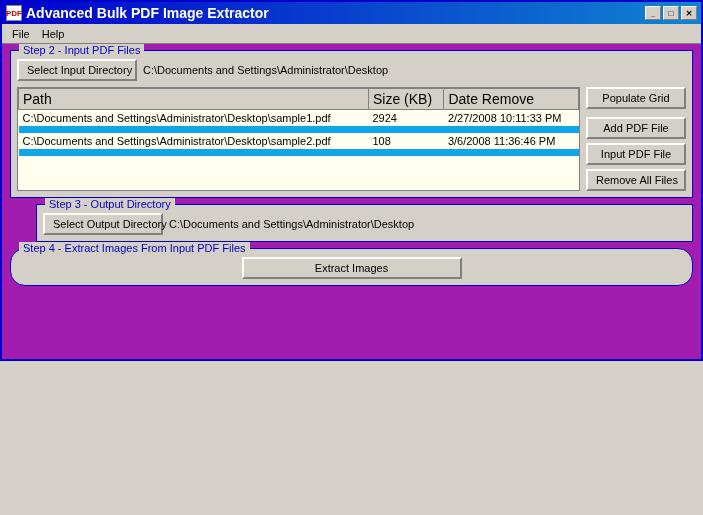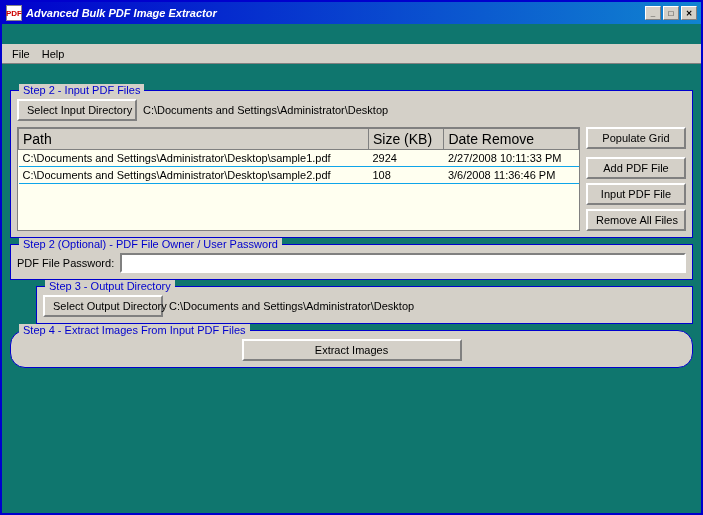--- a/index.html
+++ b/index.html
@@ -8,26 +8,25 @@
       font-size: 11px;
       background: #d4d0c8;
       width: 703px;
       height: 515px;
       overflow: hidden;
     }
 
     
     .window {
       width: 703px;
-      height: 515px;
+      height: 361px;
       border: 2px solid #0000cd;
-      background: #0f766e;
+      background: #a21caf;
       display: flex;
       flex-direction: column;
-      gap: 20px;
     }
 
     .title-bar {
       background: linear-gradient(to right, #0000cd, #1084d0);
       height: 22px;
       display: flex;
       align-items: center;
       padding: 0 4px;
       flex-shrink: 0;
     }
@@ -42,23 +41,22 @@
       align-items: center;
       justify-content: center;
       font-size: 9px;
       color: #000;
       flex-shrink: 0;
     }
 
     .title-bar-text {
       flex: 1;
       color: white;
-      font-size: 11px;
+      font-size: 14px;
       font-weight: bold;
-      font-style: italic;
     }
 
     .title-bar-buttons {
       display: flex;
       gap: 2px;
     }
 
     .tb-btn {
       width: 16px;
       height: 14px;
@@ -162,21 +160,21 @@
       background: #fffff0;
     }
 
     .file-table tbody tr:nth-child(even) {
       background: #fffff0;
     }
 
     .file-table tbody td {
       padding: 2px 4px;
       font-size: 11px;
-      border-bottom: 1px solid #0ea5e9;
+      border-bottom: 7px solid #0ea5e9;
       white-space: nowrap;
     }
 
     
     .right-buttons {
       display: flex;
       flex-direction: column;
       gap: 4px;
       min-width: 100px;
     }
@@ -309,27 +307,20 @@
         <div class="right-buttons">
           <button class="btn" style="width:100px;">Populate Grid</button>
           <div class="spacer"></div>
           <button class="btn" style="width:100px;">Add PDF File</button>
           <button class="btn" style="width:100px;">Input PDF File</button>
           <button class="btn" style="width:100px;">Remove All Files</button>
         </div>
       </div>
     </div>
 
-    <div class="section" style="padding: 8px 6px 6px 6px;">
-      <span class="section-legend">Step 2 (Optional) - PDF File Owner / User Password</span>
-      <div class="step2-row">
-        <span class="password-label">PDF File Password:</span>
-        <input class="password-input" type="password" style="">
-      </div>
-    </div>
 
     <div class="section" style="padding: 8px 6px 6px 6px; margin-left: 26px;">
       <span class="section-legend">Step 3 - Output Directory</span>
       <div class="step3-row">
         <button class="btn btn-wide">Select Output Directory</button>
         <span class="path-text">C:\Documents and Settings\Administrator\Desktop</span>
       </div>
     </div>
 
     <div class="section" style="padding: 8px 6px 6px 6px; border-radius: 15px;">

